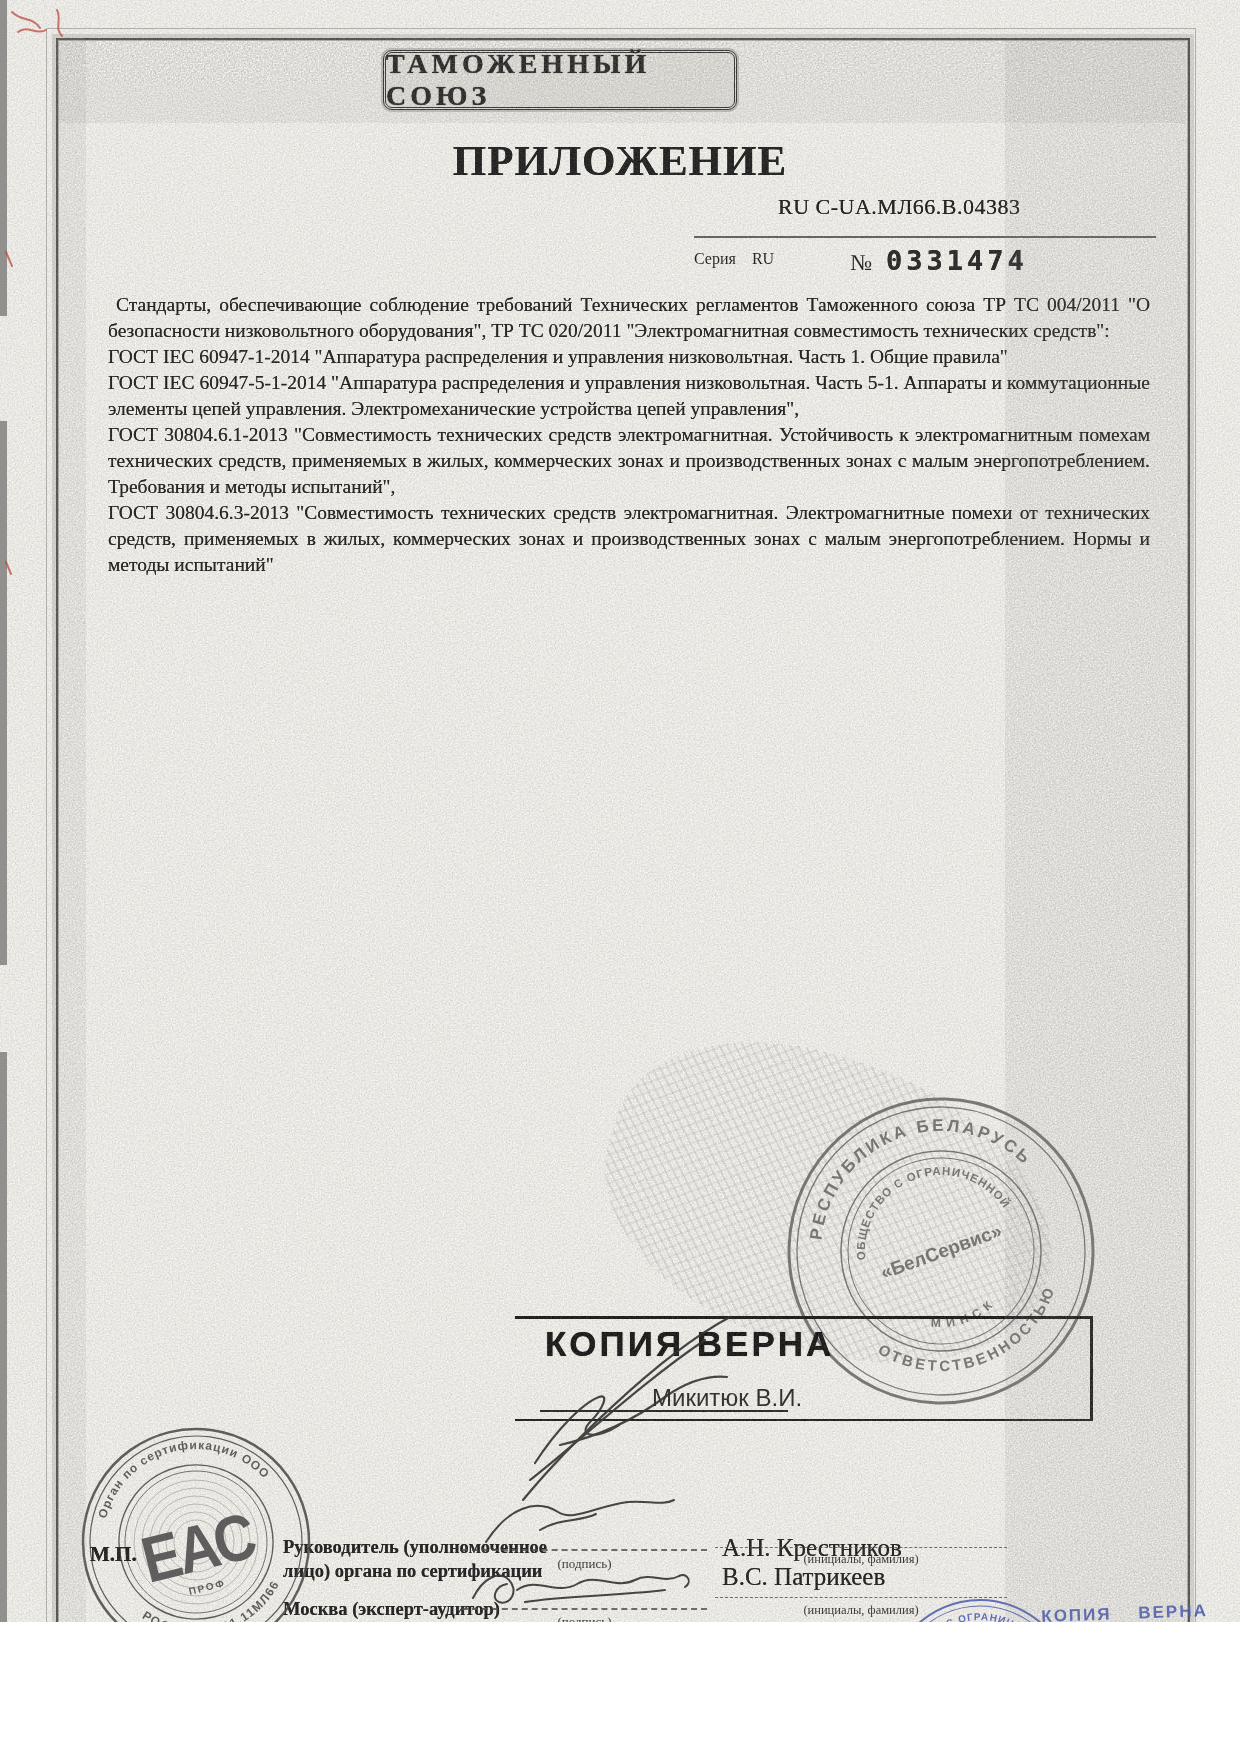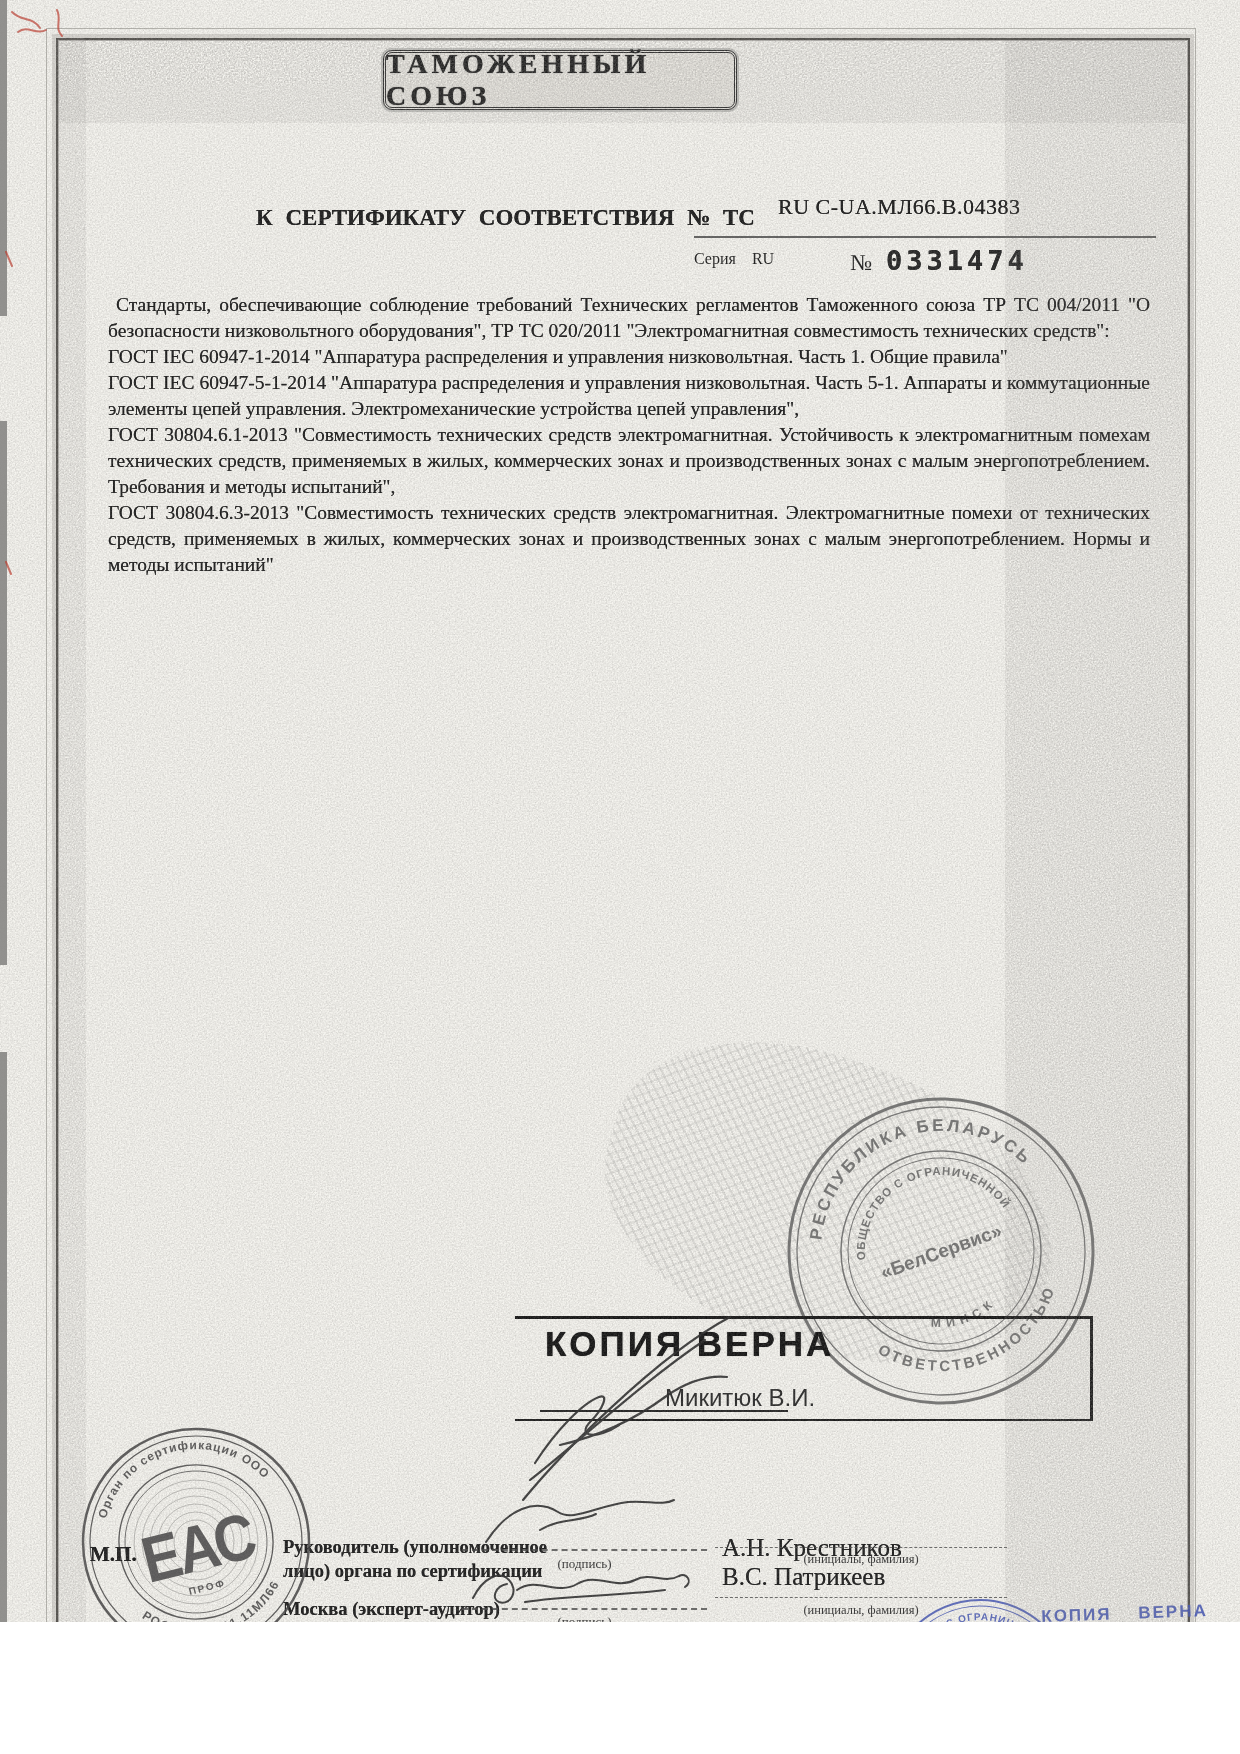--- a/index.html
+++ b/index.html
@@ -30,21 +30,21 @@
   .body-text p{margin:0;text-shadow:0 0 .5px rgba(25,25,25,.8);}
   .body-text p.indent{text-indent:8px;}
   .smudge{left:600px;top:1060px;width:460px;height:290px;border-radius:45% 55% 50% 50%;opacity:.5;
          transform:rotate(18deg);
          background:repeating-linear-gradient(45deg, rgba(70,70,70,.22) 0 2px, transparent 2px 7px),
                     repeating-linear-gradient(-38deg, rgba(70,70,70,.16) 0 2px, transparent 2px 9px);}
   .copy-box{left:515px;top:1316px;width:575px;height:100px;border-top:3px solid #161616;
          border-right:3px solid #161616;border-bottom:2px solid #1b1b1b;z-index:5;}
   .copy-title{left:545px;top:1324px;font-family:"Liberation Sans", sans-serif;font-weight:bold;
          font-size:35px;letter-spacing:3px;color:#141414;z-index:6;text-shadow:0 0 .7px #141414;}
-  .copy-name{left:652px;top:1384px;font-family:"Liberation Sans", sans-serif;font-size:24px;color:#2a2a2a;z-index:6;margin-left:13px;}
+  .copy-name{left:652px;top:1384px;font-family:"Liberation Sans", sans-serif;font-size:24px;color:#2a2a2a;z-index:6;}
   .copy-underline{left:540px;top:1410px;width:248px;border-bottom:2px solid #242424;z-index:6;}
   .sig-svg{z-index:7;}
   .stamp-wrap{z-index:4;}
   .rot-m20{transform:rotate(-20deg);}
   .rot-m14{transform:rotate(-14deg);}
   .rot-m12{transform:rotate(-12deg);}
   .stamp-text{font-family:"Liberation Sans", sans-serif;font-weight:bold;}
   .mp{left:90px;top:1542px;font-size:21px;font-weight:bold;z-index:5;text-shadow:0 0 .6px #1a1a1a;}
   .role{font-size:18.5px;font-weight:bold;line-height:1.32;text-shadow:0 0 .5px rgba(30,30,30,.8);}
   .role1{left:283px;top:1535px;width:280px;}
@@ -84,22 +84,22 @@
 <div class="page">
 
   <div class="abs frame-outer"></div>
   <div class="abs frame"></div>
   <div class="abs scan-edge"></div>
 
   <div class="abs banner">
     <span>ТАМОЖЕННЫЙ СОЮЗ</span>
   </div>
 
-
-  <div class="abs cert-label">К СЕРТИФИКАТУ СООТВЕТСТВИЯ  № ТС</div>
+  <div class="abs title">ПРИЛОЖЕНИЕ</div>
+
   <div class="abs cert-number">RU C-UA.МЛ66.B.04383</div>
   <div class="abs cert-underline"></div>
   <div class="abs series-label">Серия RU</div>
   <div class="abs series-no">№</div>
   <div class="abs series-number">0331474</div>
 
   <div class="abs body-text">
     <p class="indent">Стандарты, обеспечивающие соблюдение требований Технических регламентов Таможенного союза ТР ТС 004/2011 "О безопасности низковольтного оборудования", ТР ТС 020/2011 "Электромагнитная совместимость технических средств":</p>
     <p>ГОСТ IEC 60947-1-2014 "Аппаратура распределения и управления низковольтная. Часть 1. Общие правила"</p>
     <p>ГОСТ IEC 60947-5-1-2014 "Аппаратура распределения и управления низковольтная. Часть 5-1. Аппараты и коммутационные элементы цепей управления. Электромеханические устройства цепей управления",</p>

